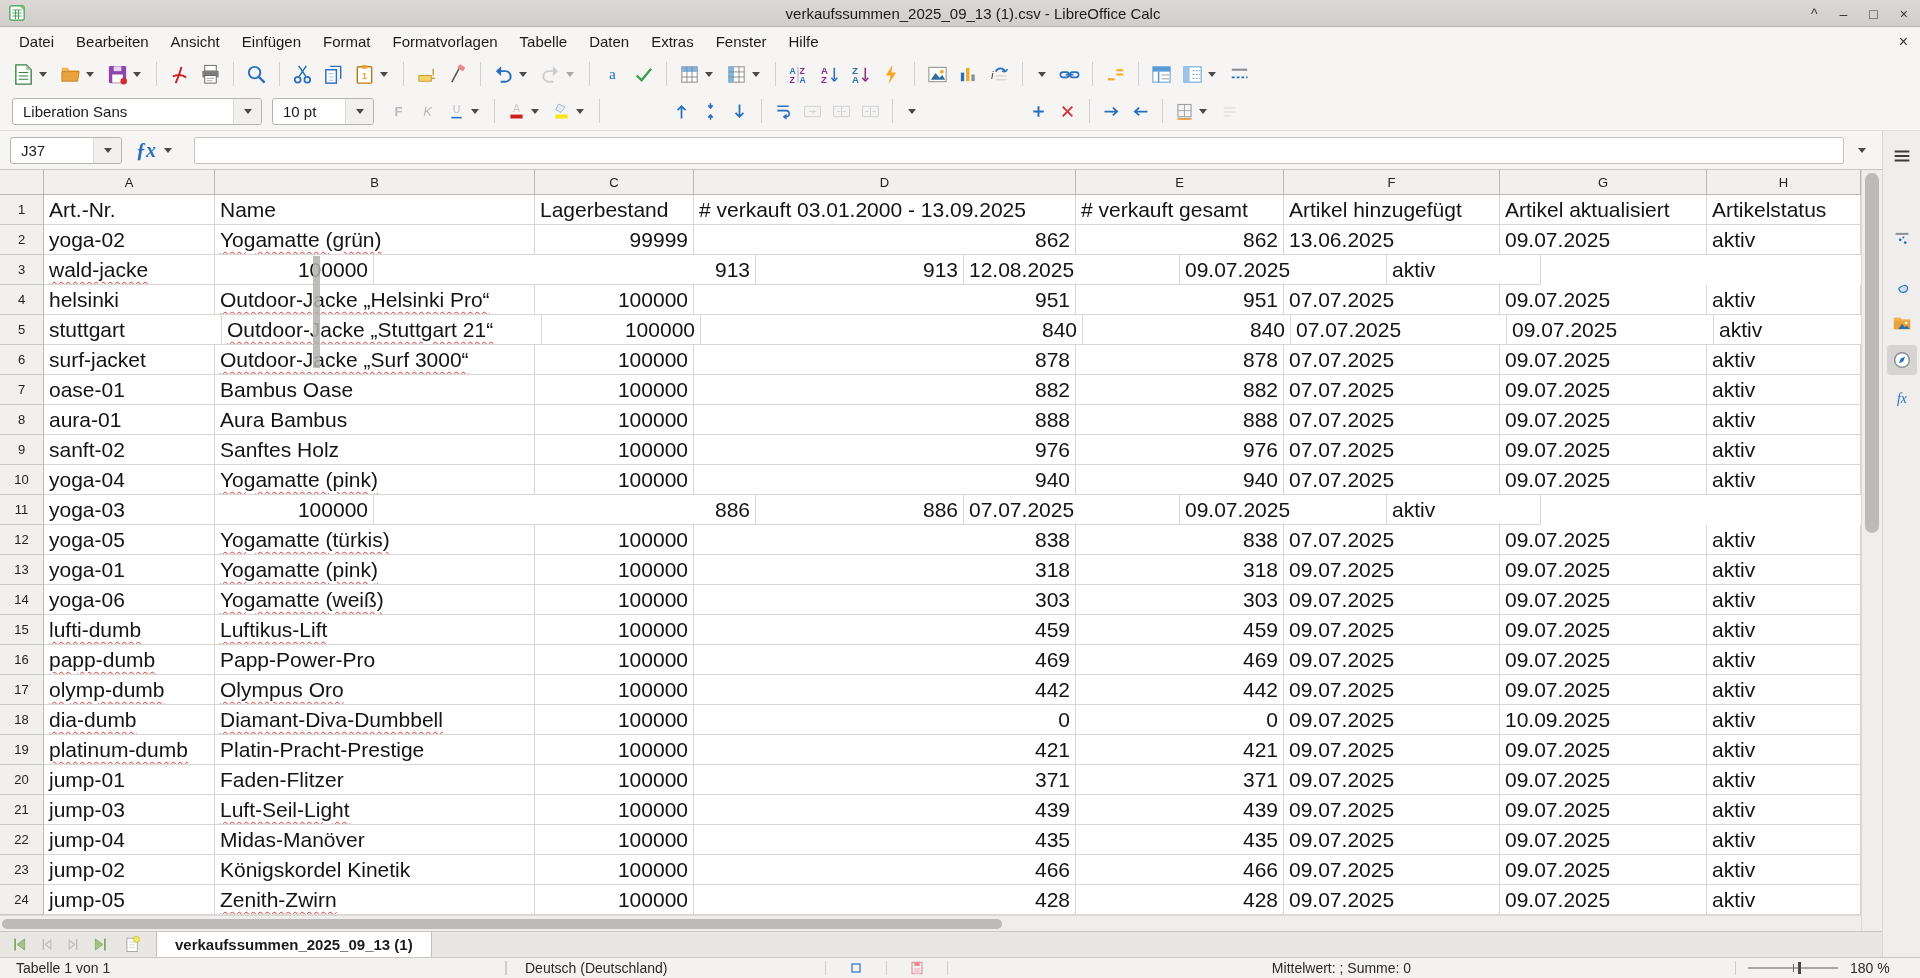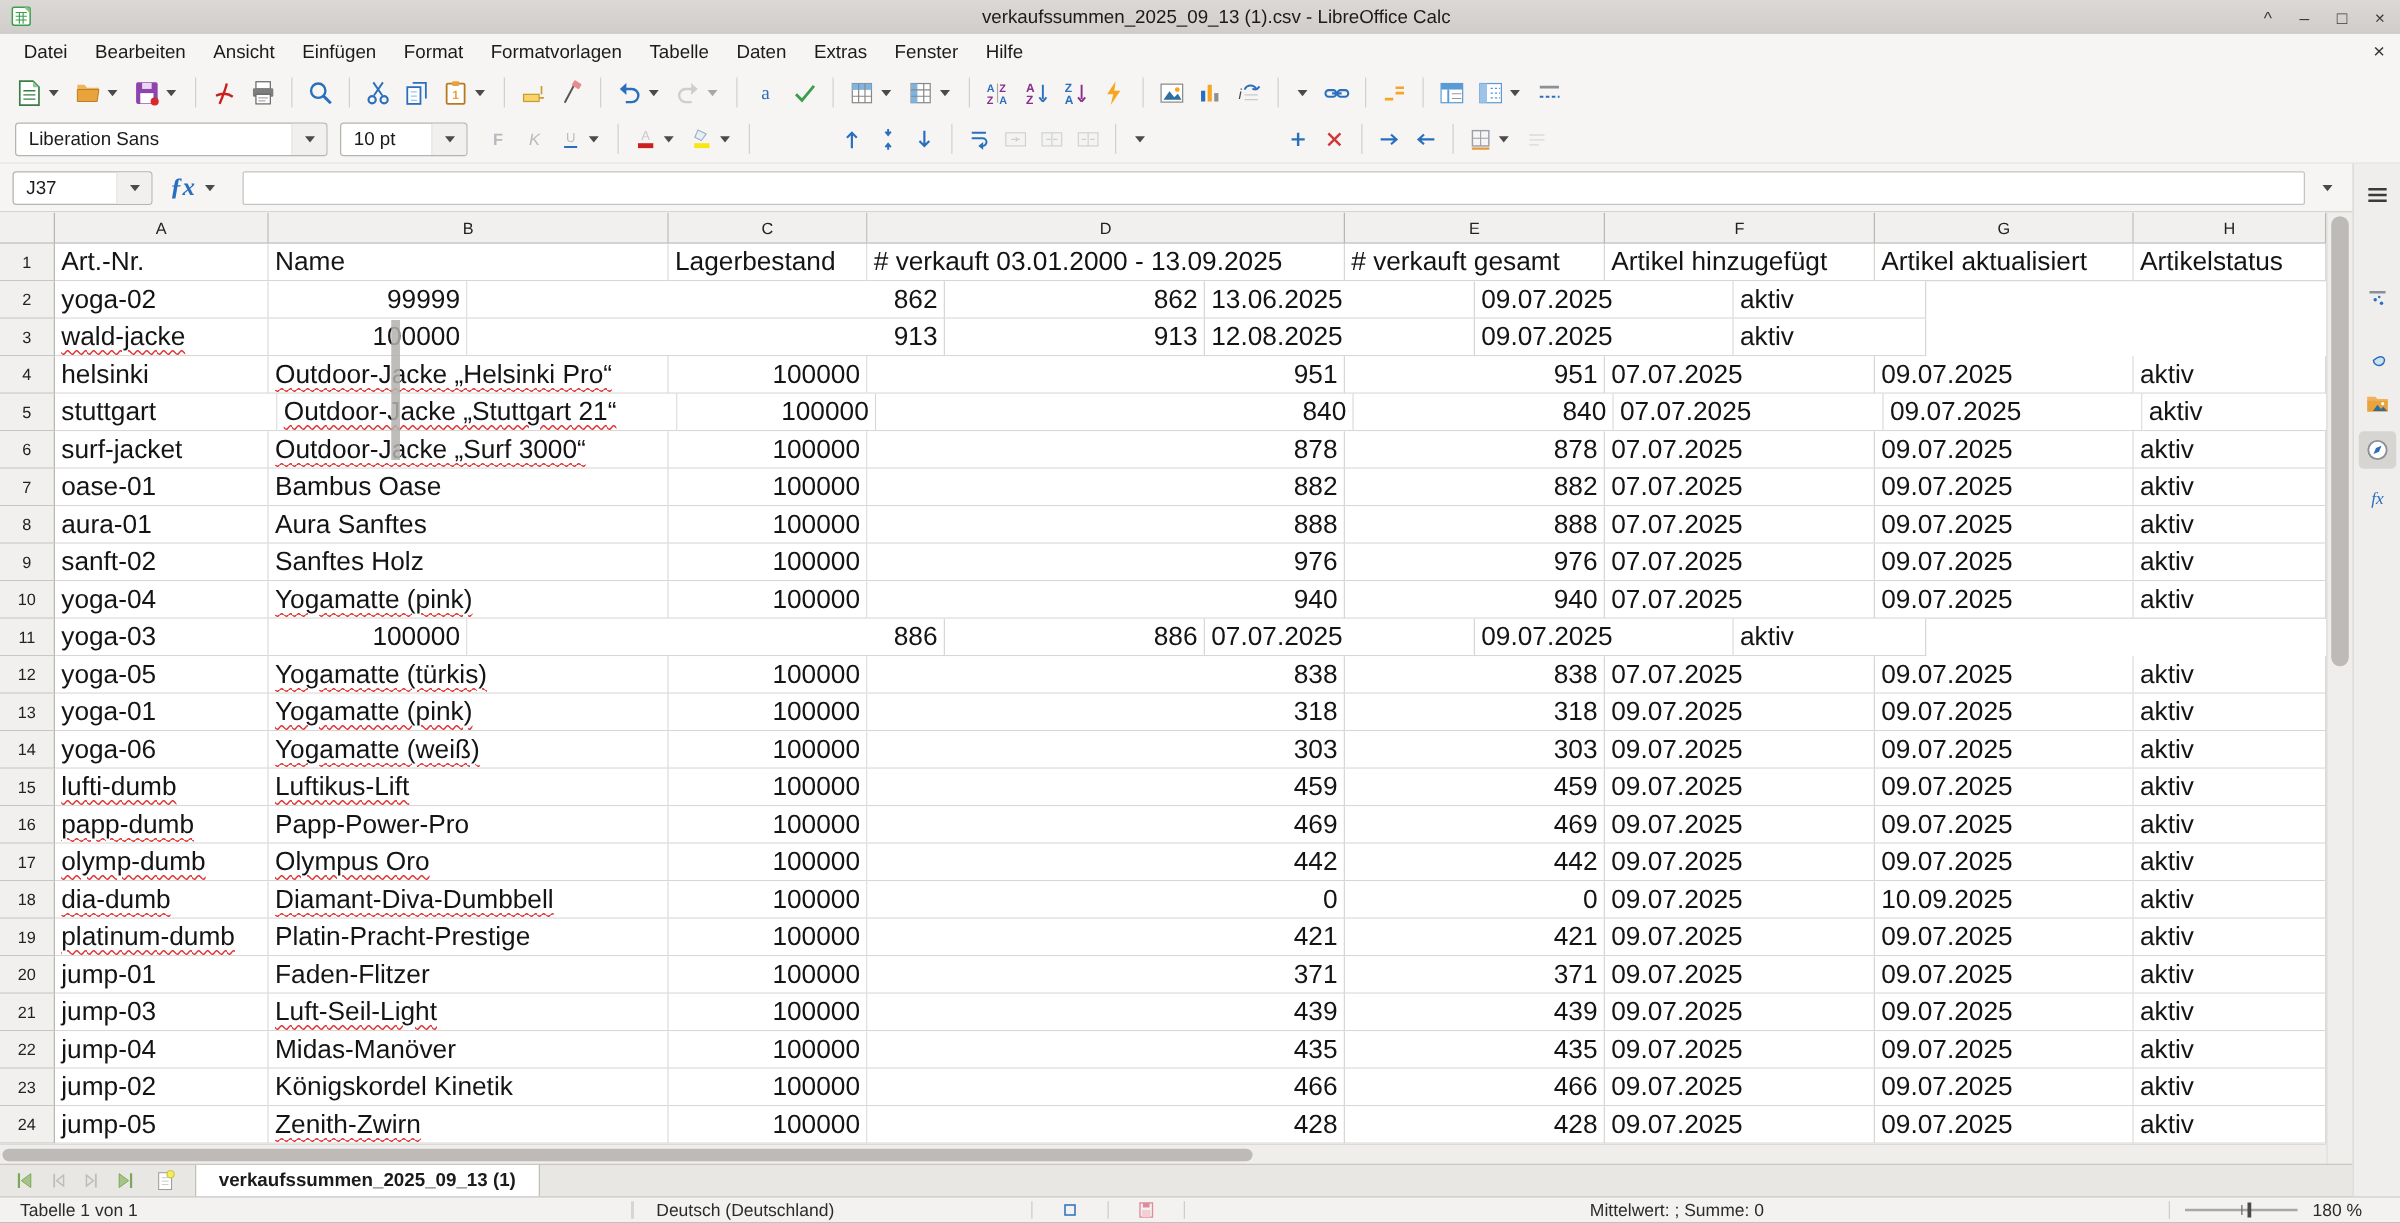--- a/index.html
+++ b/index.html
@@ -619,20 +619,23 @@
         </div>
         <div class="cell" style="width:154px">
           <span class="">Artikelstatus</span>
         </div>
       </div>
       <div class="grow">
         <div class="gnum">2</div>
         <div class="cell" style="width:171px">
           <span class="">yoga-02</span>
         </div>
+        <div class="cell" style="width:320px">
+          <span class="sq">Yogamatte (grün)</span>
+        </div>
         <div class="cell al-r" style="width:159px">
           <span class="">99999</span>
         </div>
         <div class="cell al-r" style="width:382px">
           <span class="">862</span>
         </div>
         <div class="cell al-r" style="width:208px">
           <span class="">862</span>
         </div>
         <div class="cell" style="width:216px">
@@ -776,21 +779,21 @@
         <div class="cell" style="width:154px">
           <span class="">aktiv</span>
         </div>
       </div>
       <div class="grow">
         <div class="gnum">8</div>
         <div class="cell" style="width:171px">
           <span class="">aura-01</span>
         </div>
         <div class="cell" style="width:320px">
-          <span class="">Aura Sanftes</span>
+          <span class="">Aura Bambus</span>
         </div>
         <div class="cell al-r" style="width:159px">
           <span class="">100000</span>
         </div>
         <div class="cell al-r" style="width:382px">
           <span class="">888</span>
         </div>
         <div class="cell al-r" style="width:208px">
           <span class="">888</span>
         </div>

